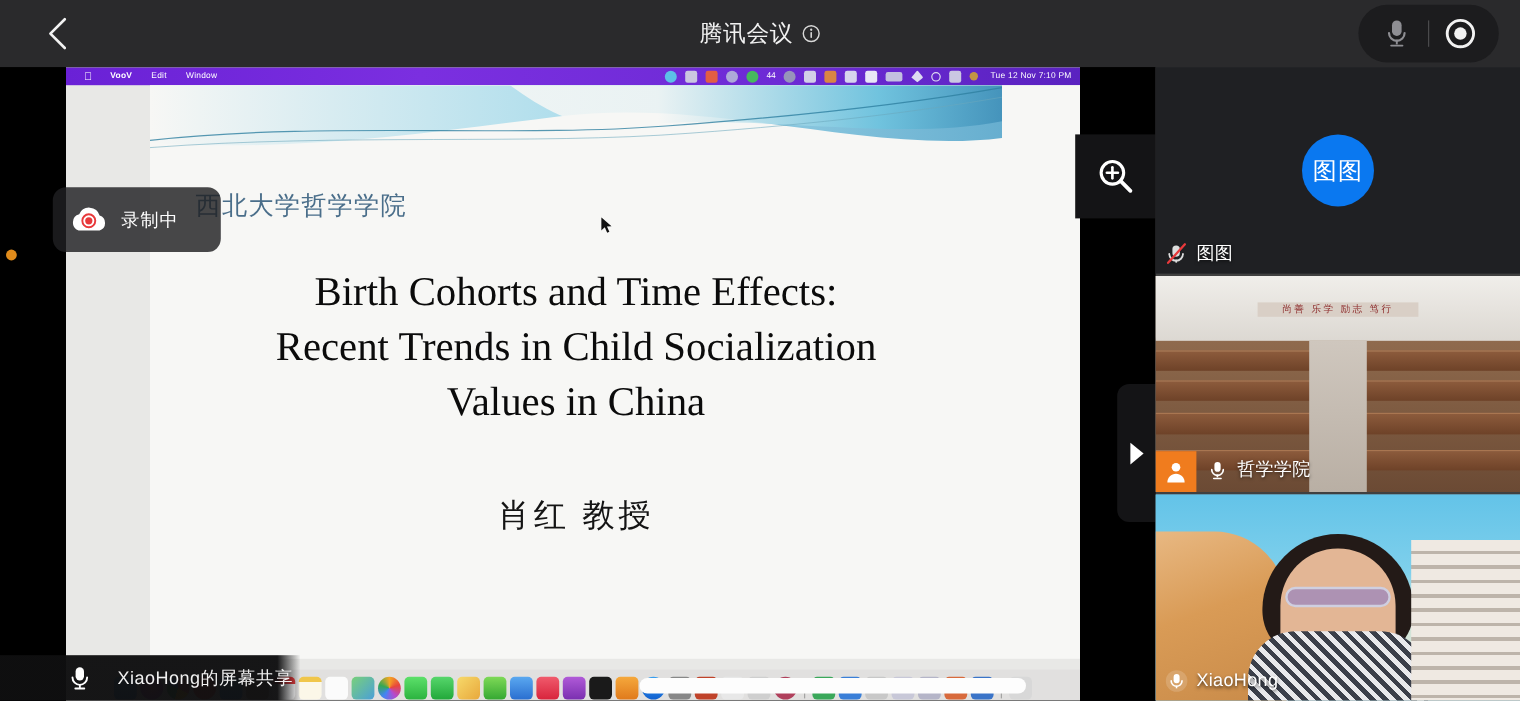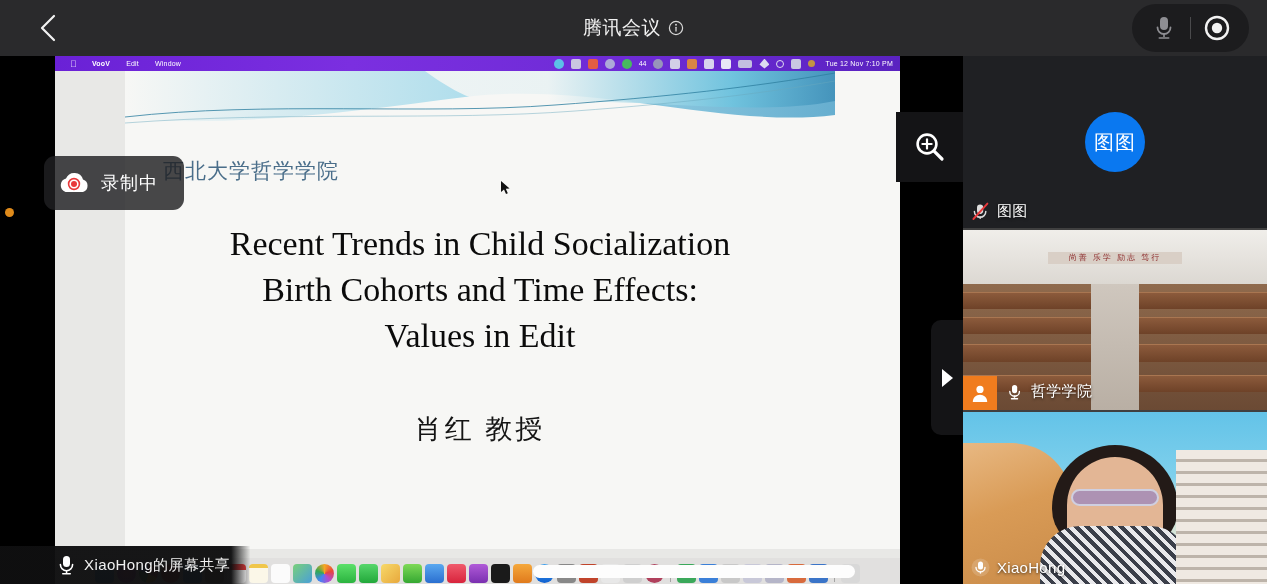--- a/index.html
+++ b/index.html
@@ -102,21 +102,21 @@
     position:absolute; left:478px; bottom:6px; width:322px; height:13px;
     border-radius:7px; background:#fdfdfd;
   }
 
   
   .rec-badge {
     position:absolute; left:44px; top:100px; width:140px; height:54px;
     background:rgba(32,32,34,.82); border-radius:11px;
     display:flex; align-items:center; gap:10px; padding-left:13px;
   }
-  .rec-text { color:#fff; font-size:18px; letter-spacing:1px; }
+  .rec-text { color:#fff; font-size:15px; letter-spacing:1px; }
 
   
   .left-dot {
     position:absolute; left:5px; top:152px; width:9px; height:9px;
     border-radius:50%; background:#e08b1b;
   }
 
   
   .zoom-btn {
     position:absolute; left:896px; top:56px; width:67px; height:70px;
@@ -314,23 +314,23 @@
           </defs>
           <path d="M0,0 L710,0 L710,44 C600,58 470,10 340,26 C230,40 120,56 0,48 Z" fill="url(#wg1)" opacity=".92"></path>
           <path d="M300,0 L710,0 L710,30 C620,48 500,22 400,34 C360,38 330,22 300,0 Z" fill="url(#wg2)" opacity=".85"></path>
           <path d="M0,46 C140,30 300,44 430,34 C540,26 630,16 710,2" fill="none" stroke="#2e7fa0" stroke-width="1" opacity=".8"></path>
           <path d="M0,52 C160,40 320,50 450,40 C560,32 640,22 710,10" fill="none" stroke="#6aa8bd" stroke-width=".8" opacity=".6"></path>
         </svg>
 
         <div class="slide-org">西北大学哲学学院</div>
 
         <div class="slide-title">
+          <div>Birth Cohorts and Time Effects:</div>
           <div>Recent Trends in Child Socialization</div>
-          <div>Birth Cohorts and Time Effects:</div>
-          <div>Values in Edit</div>
+          <div>Values in China</div>
         </div>
 
         <div class="slide-author">肖红  教授</div>
 
         <svg class="slide-cursor" width="10" height="14" viewBox="0 0 10 14">
           <path d="M0 0 L0 11 L3 8.4 L5 13 L6.8 12.2 L4.8 7.8 L8.6 7.6 Z" fill="#111"></path>
         </svg>
       </div>
 
       <div class="mac-dock">
@@ -401,21 +401,21 @@
       </svg>
     </div>
 
     <div class="share-label">
       <svg width="17" height="22" viewBox="0 0 17 22" style="position:absolute;left:58px;top:8px">
         <rect x="5" y="2" width="7" height="11" rx="3.5" fill="#fff"></rect>
         <path d="M2.4 10.6a6.1 6.1 0 0 0 12.2 0" fill="none" stroke="#fff" stroke-width="1.6" stroke-linecap="round"></path>
         <rect x="7.8" y="16" width="1.5" height="3.4" fill="#fff"></rect>
         <rect x="4" y="19" width="9" height="1.5" rx=".7" fill="#fff"></rect>
       </svg>
-      <span class="share-label-text" style="margin-left:30px">XiaoHong的屏幕共享</span>
+      <span class="share-label-text" style="margin-left:44px">XiaoHong的屏幕共享</span>
     </div>
 
   </div>
 
   <div class="sidebar">
 
     <div class="tile t1">
       <div class="avatar-circle">图图</div>
       <div class="tile-footer">
         <svg width="19" height="19" viewBox="0 0 19 19">

